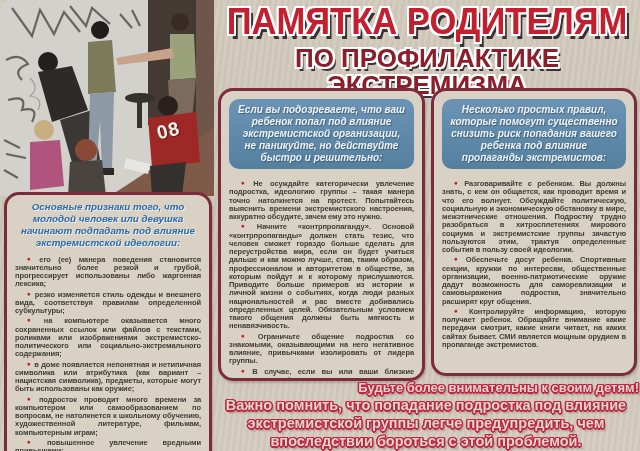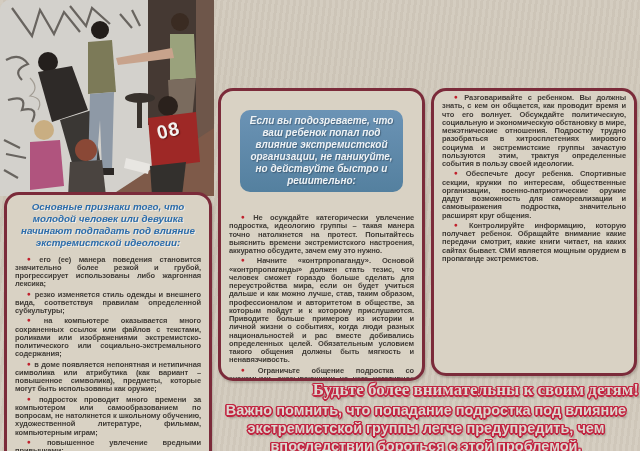--- a/index.html
+++ b/index.html
@@ -36,21 +36,21 @@
   }
   
   .box{
     position:absolute;box-sizing:border-box;border:3px solid #7b2b3a;border-radius:15px;
     background:#d9d2c4;overflow:hidden;box-shadow:1px 2px 2px rgba(80,60,50,.25);
   }
   .box-left {left:4px;  top:192px;width:208px;height:290px;}
   .box-mid  {left:218px;top:88px; width:207px;height:293px;}
   .box-right{left:431px;top:88px; width:206px;height:288px;}
   .blue-panel{
-    margin:19px;background:linear-gradient(180deg,#6b93b5,#54809f);border-radius:10px;
+    margin:8px;background:linear-gradient(180deg,#6b93b5,#54809f);border-radius:10px;
     padding:5px 7px;color:#eef2f5;font-style:italic;font-weight:700;text-align:center;
     font-size:10px;line-height:1.2;text-shadow:1px 1px 1px rgba(40,60,80,.5);
   }
   .left-header{
     padding:6px 8px 3px;color:#2b6cab;font-style:italic;font-weight:700;text-align:center;
     font-size:9.8px;line-height:1.24;text-shadow:1px 1px 0 rgba(255,255,255,.6);
   }
   .bullets{padding:2px 8px 4px 8px;}
   .bullet{
     margin:0 0 1px 0;font-size:7.5px;line-height:1.1;text-align:justify;color:#403c37;
@@ -58,21 +58,21 @@
   }
   .dot{color:#c0202c;font-size:6.5px;margin-right:3px;vertical-align:1px;}
   
   .footer{position:absolute;left:212px;top:380px;width:428px;
     font-weight:800;color:#dbd7cf;letter-spacing:0px;}
   .footer div{
     text-shadow:-1px -1px 0 #c22441,1px -1px 0 #c22441,-1px 1px 0 #c22441,1px 1px 0 #c22441,
       -1.5px 0 0 #c22441,1.5px 0 0 #c22441,0 -1.5px 0 #c22441,0 1.5px 0 #c22441,
       2px 3px 2px rgba(60,30,30,.35);
   }
-  .footer-l1{font-size:17px;text-align:right;padding-right:1px;font-family:Liberation Serif, serif;}
+  .footer-l1{font-size:13px;text-align:right;padding-right:1px;}
   .footer-l2{font-size:14.5px;text-align:center;line-height:1.25;margin-top:1px;}
 </style>
 </head>
 <body>
 
 <div class="page">
 
   <div class="photo">
     <svg width="214" height="196" viewBox="0 0 214 196">
       <rect x="0" y="0" width="214" height="196" fill="#d3d1cc"></rect>
@@ -133,55 +133,60 @@
       </g>
 
       <g>
         <circle cx="86" cy="150" r="11" fill="#8a4836"></circle>
         <path d="M70,162 L102,160 L106,196 L68,196 Z" fill="#4a4440"></path>
       </g>
     </svg>
     <span class="jersey-num">08</span>
   </div>
 
+  <div class="title">
+    <div class="title-l1">ПАМЯТКА РОДИТЕЛЯМ</div>
+    <div class="title-l2">ПО ПРОФИЛАКТИКЕ ЭКСТРЕМИЗМА</div>
+  </div>
 
   <div class="box box-left">
     <div class="left-header">Основные признаки того, что молодой человек или девушка начинают подпадать под влияние экстремистской идеологии:</div>
     <div class="bullets">
 
         <p class="bullet"><span class="dot">●</span><span>его (ее) манера поведения становится значительно более резкой и грубой, прогрессирует использованы либо жаргонная лексика;</span></p>
 
         <p class="bullet"><span class="dot">●</span><span>резко изменяется стиль одежды и внешнего вида, соответствуя правилам определенной субкультуры;</span></p>
 
         <p class="bullet"><span class="dot">●</span><span>на компьютере оказывается много сохраненных ссылок или файлов с текстами, роликами или изображениями экстремистско-политического или социально-экстремального содержания;</span></p>
 
-        <p class="bullet"><span class="dot">●</span><span>в доме появляется непонятная и нетипичная символика или атрибутика (как вариант – повышенное символика), предметы, которые могут быть использованы как оружие;</span></p>
+        <p class="bullet"><span class="dot">●</span><span>в доме появляется непонятная и нетипичная символика или атрибутика (как вариант – нацистская символика), предметы, которые могут быть использованы как оружие;</span></p>
 
         <p class="bullet"><span class="dot">●</span><span>подросток проводит много времени за компьютером или самообразованием по вопросам, не натолкнется к школьному обучению, художественной литературе, фильмам, компьютерным играм;</span></p>
 
         <p class="bullet"><span class="dot">●</span><span>повышенное увлечение вредными привычками;</span></p>
 
       </div>
   </div>
 
   <div class="box box-mid">
     <div class="blue-panel">Если вы подозреваете, что ваш ребенок попал под влияние экстремистской организации, не паникуйте, но действуйте быстро и решительно:</div>
     <div class="bullets">
 
         <p class="bullet"><span class="dot">●</span><span>Не осуждайте категорически увлечение подростка, идеологию группы – такая манера точно натолкнется на протест. Попытайтесь выяснить времени экстремистского настроения, аккуратно обсудите, зачем ему это нужно.</span></p>
 
         <p class="bullet"><span class="dot">●</span><span>Начните «контрпропаганду». Основой «контрпропаганды» должен стать тезис, что человек сможет гораздо больше сделать для переустройства мира, если он будет учиться дальше и как можно лучше, став, таким образом, профессионалом и авторитетом в обществе, за которым пойдут и к которому прислушаются. Приводите больше примеров из истории и личной жизни о событиях, когда люди разных национальностей и рас вместе добивались определенных целей. Обязательным условием такого общения должны быть мягкость и ненавязчивость.</span></p>
 
-        <p class="bullet"><span class="dot">●</span><span>Ограничьте общение подростка со знакомыми, оказывающими на него негативное влияние, попытайтесь изолировать от лидера группы.</span></p>
+        <p class="bullet"><span class="dot">●</span><span>Ограничьте общение подростка со знакомыми, оказывающими на него негативное влияние, привычками изолировать от лидера группы.</span></p>
 
         <p class="bullet"><span class="dot">●</span><span>В случае, если вы или ваши близкие подверглись физическому или моральному экстремистскому давлению, незамедлительно обращайтесь в правоохранительные органы.</span></p>
       </div>
   </div>
 
   <div class="box box-right">
+    <div class="blue-panel">Несколько простых правил, которые помогут существенно снизить риск попадания вашего ребенка под влияние пропаганды экстремистов:</div>
     <div class="bullets">
 
         <p class="bullet"><span class="dot">●</span><span>Разговаривайте с ребенком. Вы должны знать, с кем он общается, как проводит время и что его волнует. Обсуждайте политическую, социальную и экономическую обстановку в мире, межэтнические отношения. Подростку трудно разобраться в хитросплетениях мирового социума и экстремистские группы зачастую пользуются этим, трактуя определенные события в пользу своей идеологии.</span></p>
 
         <p class="bullet"><span class="dot">●</span><span>Обеспечьте досуг ребенка. Спортивные секции, кружки по интересам, общественные организации, военно-патриотические оружие дадут возможность для самореализации и самовыражения подростка, значительно расширят круг общения.</span></p>
 
         <p class="bullet"><span class="dot">●</span><span>Контролируйте информацию, которую получает ребенок. Обращайте внимание какие передачи смотрит, какие книги читает, на каких сайтах бывает. СМИ является мощным орудием в пропаганде экстремистов.</span></p>
       </div>
   </div>
 

